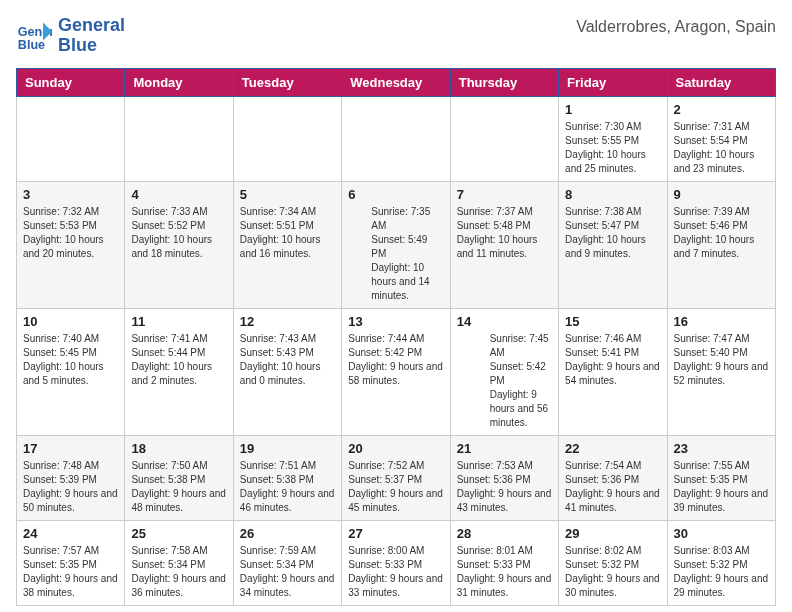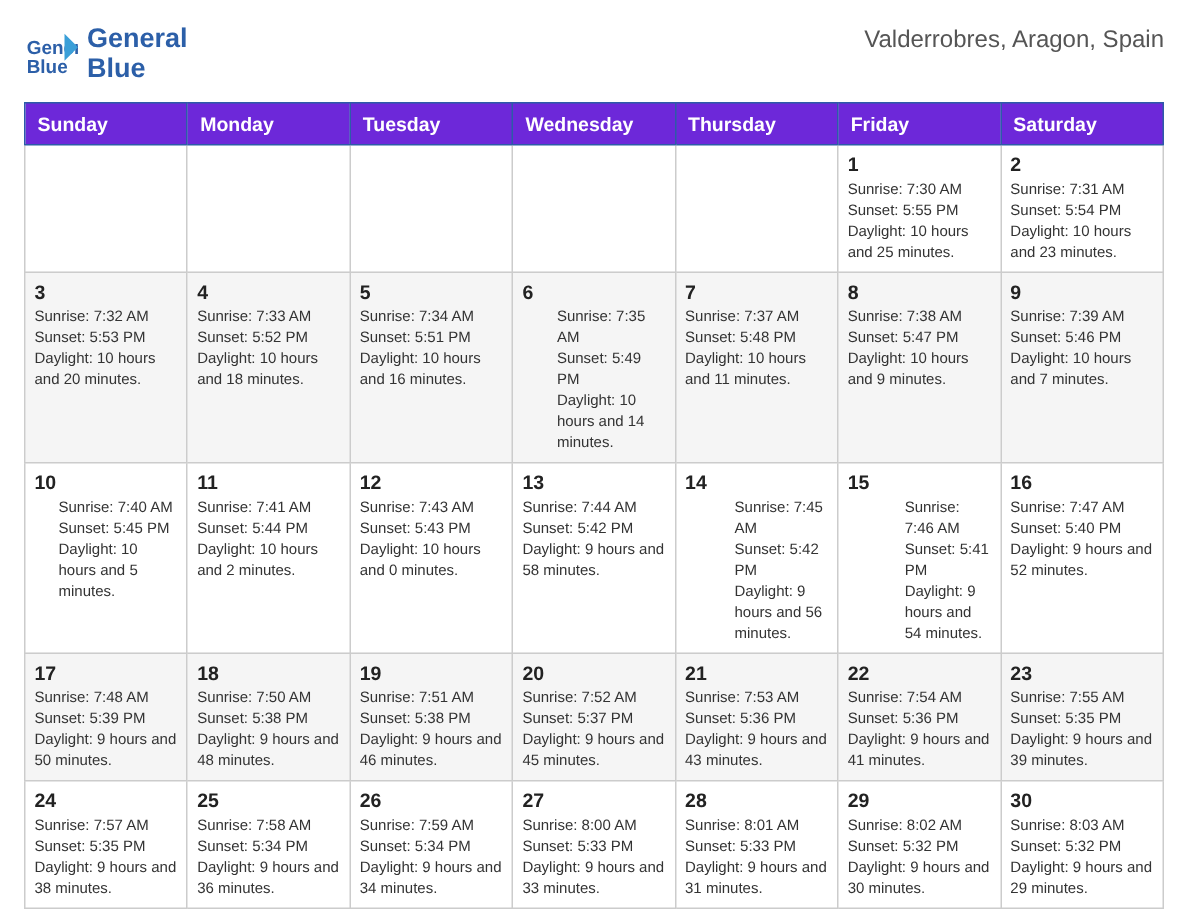--- a/index.html
+++ b/index.html
@@ -46,21 +46,21 @@
       font-size: 16px;
       color: #555;
       margin-top: 2px;
     }
     .calendar {
       width: 100%;
       border-collapse: collapse;
       border: 1px solid #ccc;
     }
     .calendar th {
-      background-color: #6d28d9;
+      background-color: #be185d;
       color: #fff;
       text-align: left;
       padding: 6px 8px;
       font-size: 13px;
       font-weight: bold;
       border: 1px solid #2d5ba8;
     }
     .calendar td {
       vertical-align: top;
       border: 1px solid #ccc;
@@ -187,21 +187,21 @@
         <td>
           <span class="day-number">9</span>
           <div class="day-info" style="white-space: pre-line;">Sunrise: 7:39 AM
 Sunset: 5:46 PM
 Daylight: 10 hours and 7 minutes.</div>
         </td>
       </tr>
       <tr>
         <td>
           <span class="day-number">10</span>
-          <div class="day-info" style="white-space: pre-line; margin-left: 16px;">Sunrise: 7:40 AM
+          <div class="day-info" style="white-space: pre-line;">Sunrise: 7:40 AM
 Sunset: 5:45 PM
 Daylight: 10 hours and 5 minutes.</div>
         </td>
         <td>
           <span class="day-number">11</span>
           <div class="day-info" style="white-space: pre-line;">Sunrise: 7:41 AM
 Sunset: 5:44 PM
 Daylight: 10 hours and 2 minutes.</div>
         </td>
         <td>
@@ -217,21 +217,21 @@
 Daylight: 9 hours and 58 minutes.</div>
         </td>
         <td>
           <span class="day-number">14</span>
           <div class="day-info" style="white-space: pre-line; margin-left: 33px;">Sunrise: 7:45 AM
 Sunset: 5:42 PM
 Daylight: 9 hours and 56 minutes.</div>
         </td>
         <td>
           <span class="day-number">15</span>
-          <div class="day-info" style="white-space: pre-line; margin-left: 38px;">Sunrise: 7:46 AM
+          <div class="day-info" style="white-space: pre-line;">Sunrise: 7:46 AM
 Sunset: 5:41 PM
 Daylight: 9 hours and 54 minutes.</div>
         </td>
         <td>
           <span class="day-number">16</span>
           <div class="day-info" style="white-space: pre-line;">Sunrise: 7:47 AM
 Sunset: 5:40 PM
 Daylight: 9 hours and 52 minutes.</div>
         </td>
       </tr>

